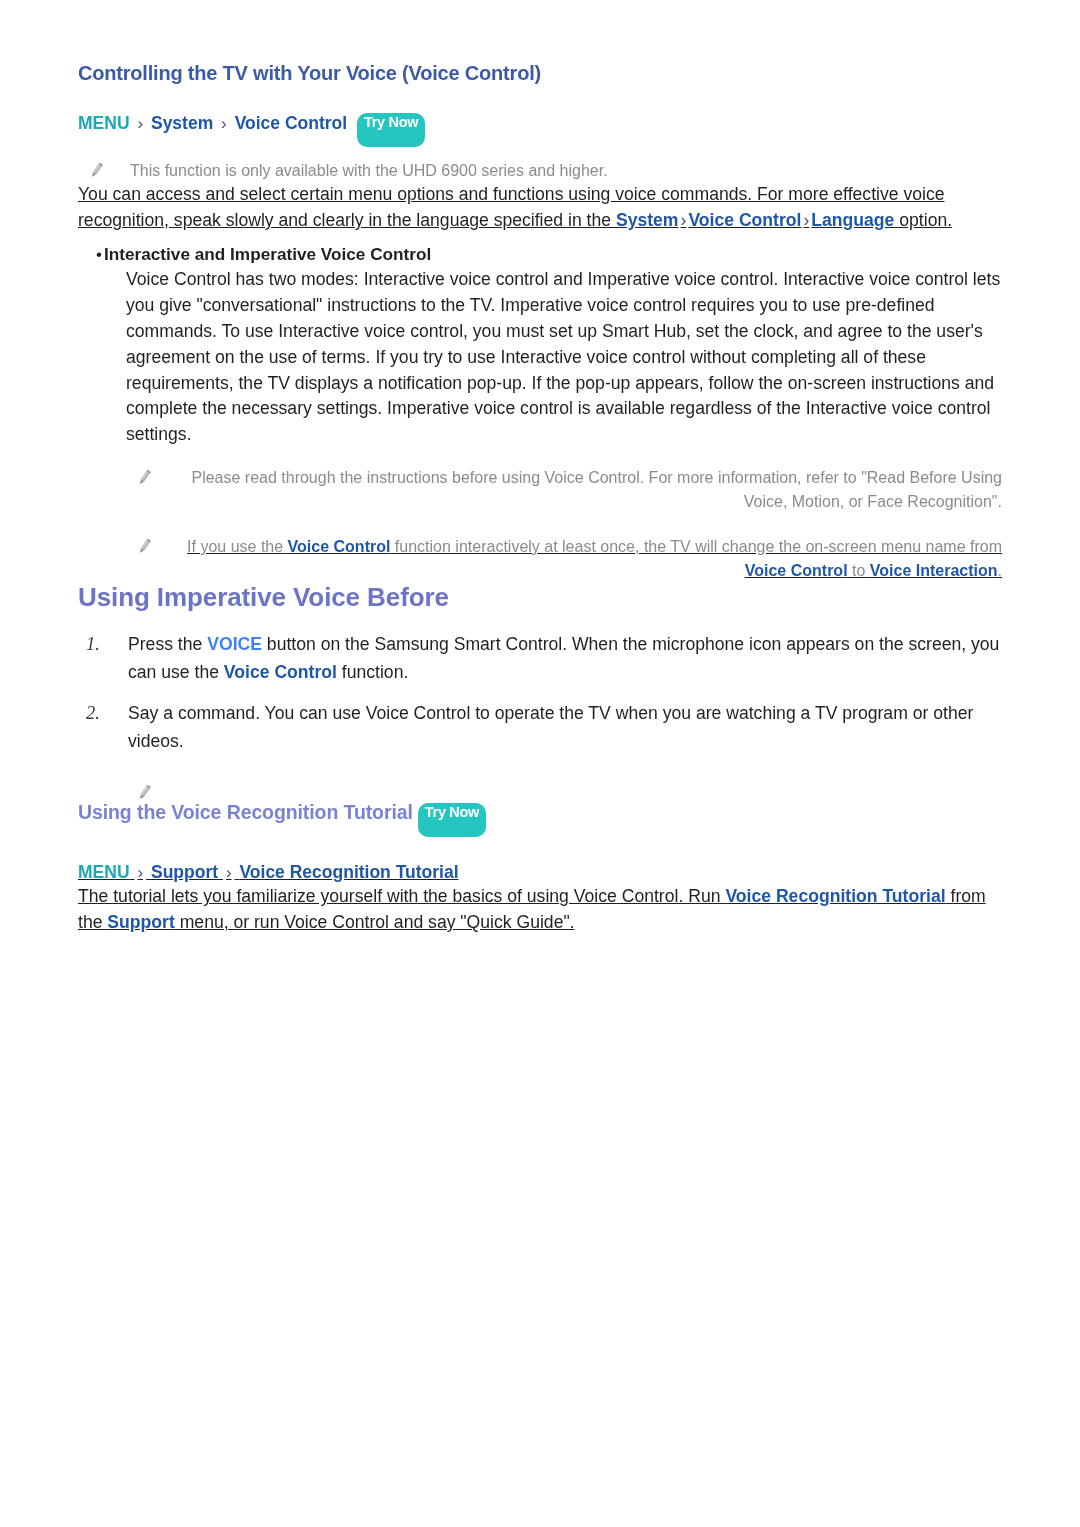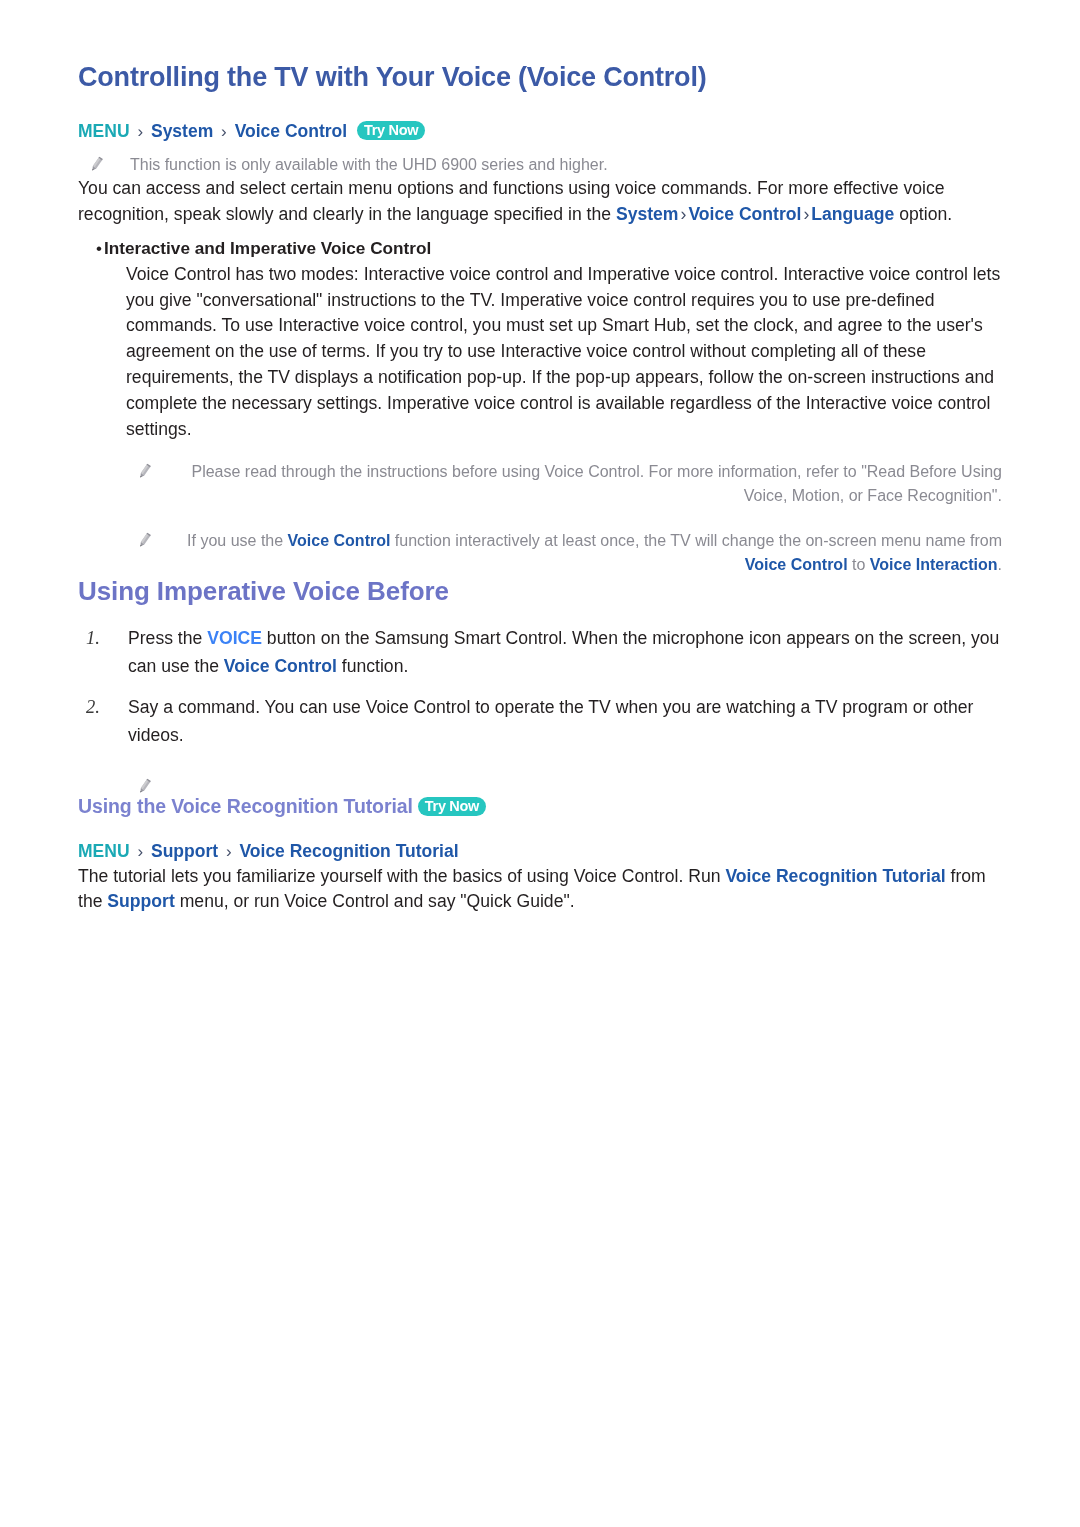--- a/index.html
+++ b/index.html
@@ -17,21 +17,21 @@
   }
   .page {
     position: relative;
     width: 1080px;
     height: 1527px;
     padding: 62px 78px 0 78px;
   }
 
   
   h1.doc-title {
-    font-size: 27px;
+    font-size: 20px;
     line-height: 1.18;
     font-weight: bold;
     color: #3c5aa6;
     margin: 0 0 26px 0;
     letter-spacing: -0.2px;
   }
   h2.section-title {
     font-size: 26px;
     font-weight: bold;
     color: #6c74c6;
@@ -64,21 +64,21 @@
   }
 
   
   .trynow {
     display: inline-block;
     background: #26c6c0;
     color: #ffffff;
     font-size: 14.5px;
     font-weight: bold;
     line-height: 19px;
-    height: 19px;
+    height: 34px;
     border-radius: 10px;
     padding: 0 7px;
     margin-left: 5px;
     position: relative;
     top: -2px;
     letter-spacing: -0.3px;
     overflow: visible;
   }
 
   
@@ -164,21 +164,21 @@
     color: #231f20;
   }
 
   
   .indent-1 { padding-left: 48px; }
   .indent-note { padding-left: 48px; }
   .mt-8 { margin-top: 8px; }
   .mt-10 { margin-top: 10px; }
   .mt-14 { margin-top: 14px; }
   .mt-18 { margin-top: 18px; }
-  .mt-22 { margin-top: 22px; }
+  .mt-22 { margin-top: 22px; text-decoration: underline; }
   .mt-26 { margin-top: 26px; }
   .mt-44 { margin-top: 44px; }
   .mt-52 { margin-top: 52px; }
 </style>
 </head>
 <body>
 
 <div class="page">
 
   <h1 class="doc-title">Controlling the TV with Your Voice (Voice Control)</h1>

